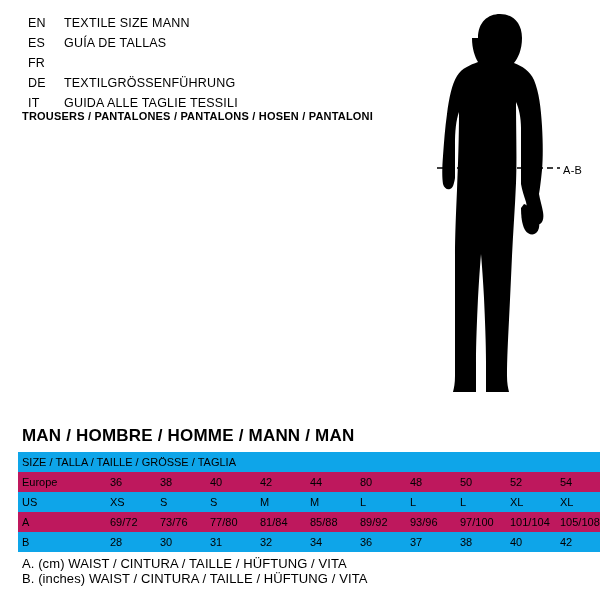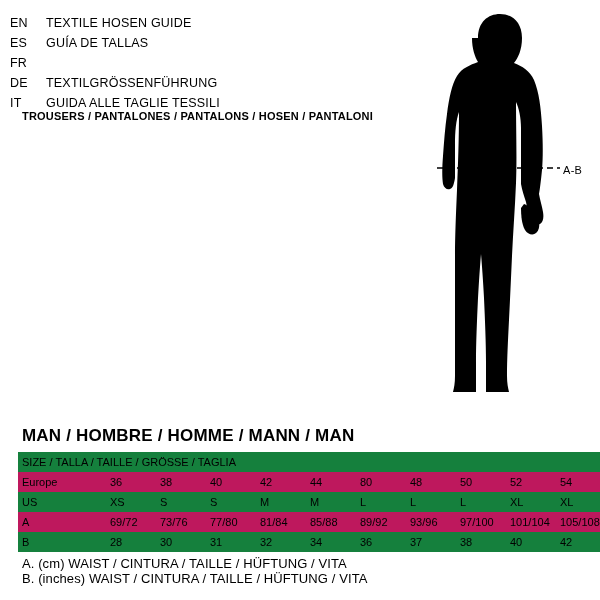--- a/index.html
+++ b/index.html
@@ -19,21 +19,21 @@
     position: relative;
     width: 600px;
     height: 600px;
     box-sizing: border-box;
     padding: 18px 22px 10px 22px;
   }
 
   
   .lang-block {
     position: absolute;
-    left: 10px;
+    left: 28px;
     top: 16px;
     width: 380px;
   }
   .lang-row {
     display: flex;
     align-items: baseline;
     height: 20px;
     font-size: 12.5px;
     letter-spacing: 0.2px;
   }
@@ -96,21 +96,21 @@
     font-size: 11px;
     table-layout: fixed;
   }
   table.size-table td {
     padding: 2px 0 2px 4px;
     height: 16px;
     vertical-align: middle;
     white-space: nowrap;
   }
   table.size-table tr.shaded td {
-    background: #15803d;
+    background: #0ea5e9;
   }
   table.size-table tr.plain td {
     background: #be185d;
   }
   td.label-col {
     width: 84px;
   }
   td.val {
     width: 46px;
   }
@@ -128,21 +128,21 @@
   }
 </style>
 </head>
 <body>
 
 <div class="page">
 
   <div class="lang-block">
     <div class="lang-row">
       <span class="lang-code">EN</span>
-      <span class="lang-title">TEXTILE HOSEN GUIDE</span>
+      <span class="lang-title">TEXTILE SIZE MANN</span>
     </div>
     <div class="lang-row">
       <span class="lang-code">ES</span>
       <span class="lang-title">GUÍA DE TALLAS</span>
     </div>
     <div class="lang-row">
       <span class="lang-code">FR</span>
     </div>
     <div class="lang-row">
       <span class="lang-code">DE</span>

